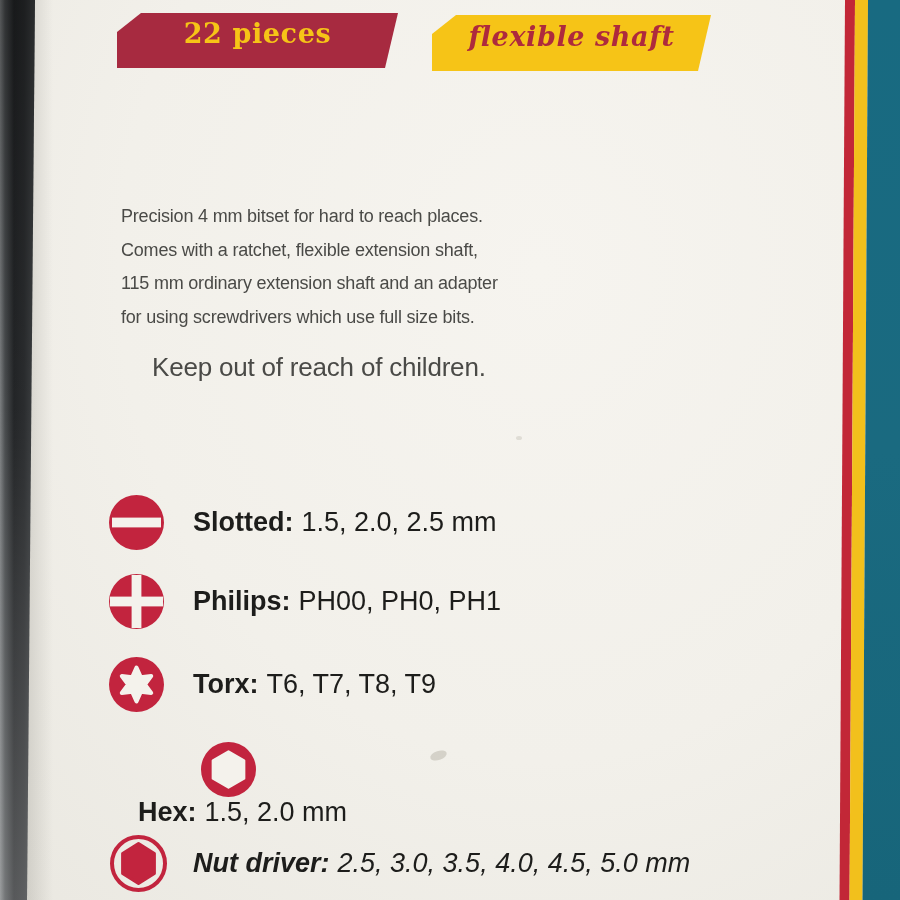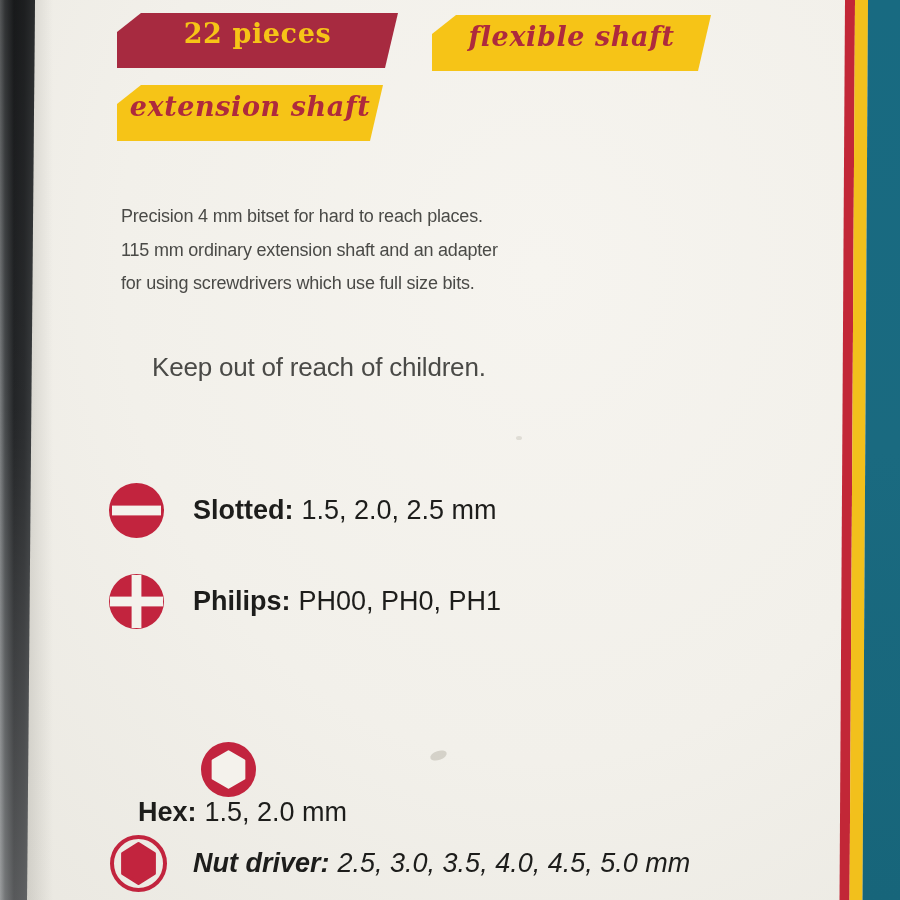--- a/index.html
+++ b/index.html
@@ -55,21 +55,21 @@
     font-size:26px; letter-spacing:-.2px;margin-left:24px;
   }
   
   .spec-row{
     position:absolute; left:109px; display:flex; align-items:center;
     color:var(--spec-text); font-size:27px;
   }
   .spec-row .spec-icon{flex:0 0 auto;}
   .spec-text{margin-left:29px; white-space:nowrap;}
   .spec-name{font-weight:700; margin-right:8px;}
-  .r1{top:483px;text-align:center;} .r2{top:574px;} .r3{top:657px;} .r4{top:742px;flex-direction:column;} .r5{top:834px;font-style:italic;}
+  .r1{top:495px;text-align:center;} .r2{top:574px;} .r3{top:657px;} .r4{top:742px;flex-direction:column;} .r5{top:834px;font-style:italic;}
   .r5 .spec-text{margin-left:25px;}
   
   .speck{position:absolute; border-radius:50%;}
   .speck.s1{left:430px; top:751px; width:17px; height:9px;
     background:rgba(110,104,88,.22); transform:rotate(-18deg);}
   .speck.s2{left:516px; top:436px; width:6px; height:4px; background:rgba(110,104,88,.16);}
 </style>
 </head>
 <body>
 
@@ -83,26 +83,24 @@
     <div class="stripe yellow"></div>
     <div class="stripe teal"></div>
   </div>
 
   <div class="badge red b1">
     <span>22 pieces</span>
   </div>
   <div class="badge yellow b2">
     <span>flexible shaft</span>
   </div>
-  <div class="badge yellow b3">
-    <span>extension shaft</span>
-  </div>
 
   <div class="description">
     <div>Precision 4 mm bitset for hard to reach places.</div>
+    <div>Comes with a ratchet, flexible extension shaft,</div>
     <div>115 mm ordinary extension shaft and an adapter</div>
     <div>for using screwdrivers which use full size bits.</div>
   </div>
 
   <div class="warning">Keep out of reach of children.</div>
 
   <div class="spec-row r1">
     <svg class="spec-icon" width="55" height="55" viewBox="0 0 55 55">
       <circle cx="27.5" cy="27.5" r="27.5" fill="#c2243e"></circle>
       <rect x="3" y="22.6" width="49" height="9.8" fill="#f4f2ec"></rect>
@@ -116,20 +114,29 @@
     <svg class="spec-icon" width="55" height="55" viewBox="0 0 55 55">
       <circle cx="27.5" cy="27.5" r="27.5" fill="#c2243e"></circle>
       <rect x="1" y="22.6" width="53" height="9.8" fill="#f4f2ec"></rect>
       <rect x="22.6" y="1" width="9.8" height="53" fill="#f4f2ec"></rect>
     </svg>
     <div class="spec-text">
       <span class="spec-name">Philips:</span><span class="spec-values">PH00, PH0, PH1</span>
     </div>
   </div>
 
+  <div class="spec-row r3">
+    <svg class="spec-icon" width="55" height="55" viewBox="0 0 55 55">
+      <circle cx="27.5" cy="27.5" r="27.5" fill="#c2243e"></circle>
+      <polygon fill="#f4f2ec" stroke="#f4f2ec" stroke-width="4" stroke-linejoin="round" points="27.5,10.5 31.75,20.14 42.22,19 35.9,27.5 42.22,36 31.75,34.86 27.5,44.5 23.25,34.86 12.78,36 19.1,27.5 12.78,19 23.25,20.14"></polygon>
+    </svg>
+    <div class="spec-text">
+      <span class="spec-name">Torx:</span><span class="spec-values">T6, T7, T8, T9</span>
+    </div>
+  </div>
 
   <div class="spec-row r4">
     <svg class="spec-icon" width="55" height="55" viewBox="0 0 55 55">
       <circle cx="27.5" cy="27.5" r="27.5" fill="#c2243e"></circle>
       <polygon fill="#f4f2ec" stroke="#f4f2ec" stroke-width="2.5" stroke-linejoin="round" points="27.5,9.5 43.1,18.5 43.1,36.5 27.5,45.5 11.9,36.5 11.9,18.5"></polygon>
     </svg>
     <div class="spec-text">
       <span class="spec-name">Hex:</span><span class="spec-values">1.5, 2.0 mm</span>
     </div>
   </div>

